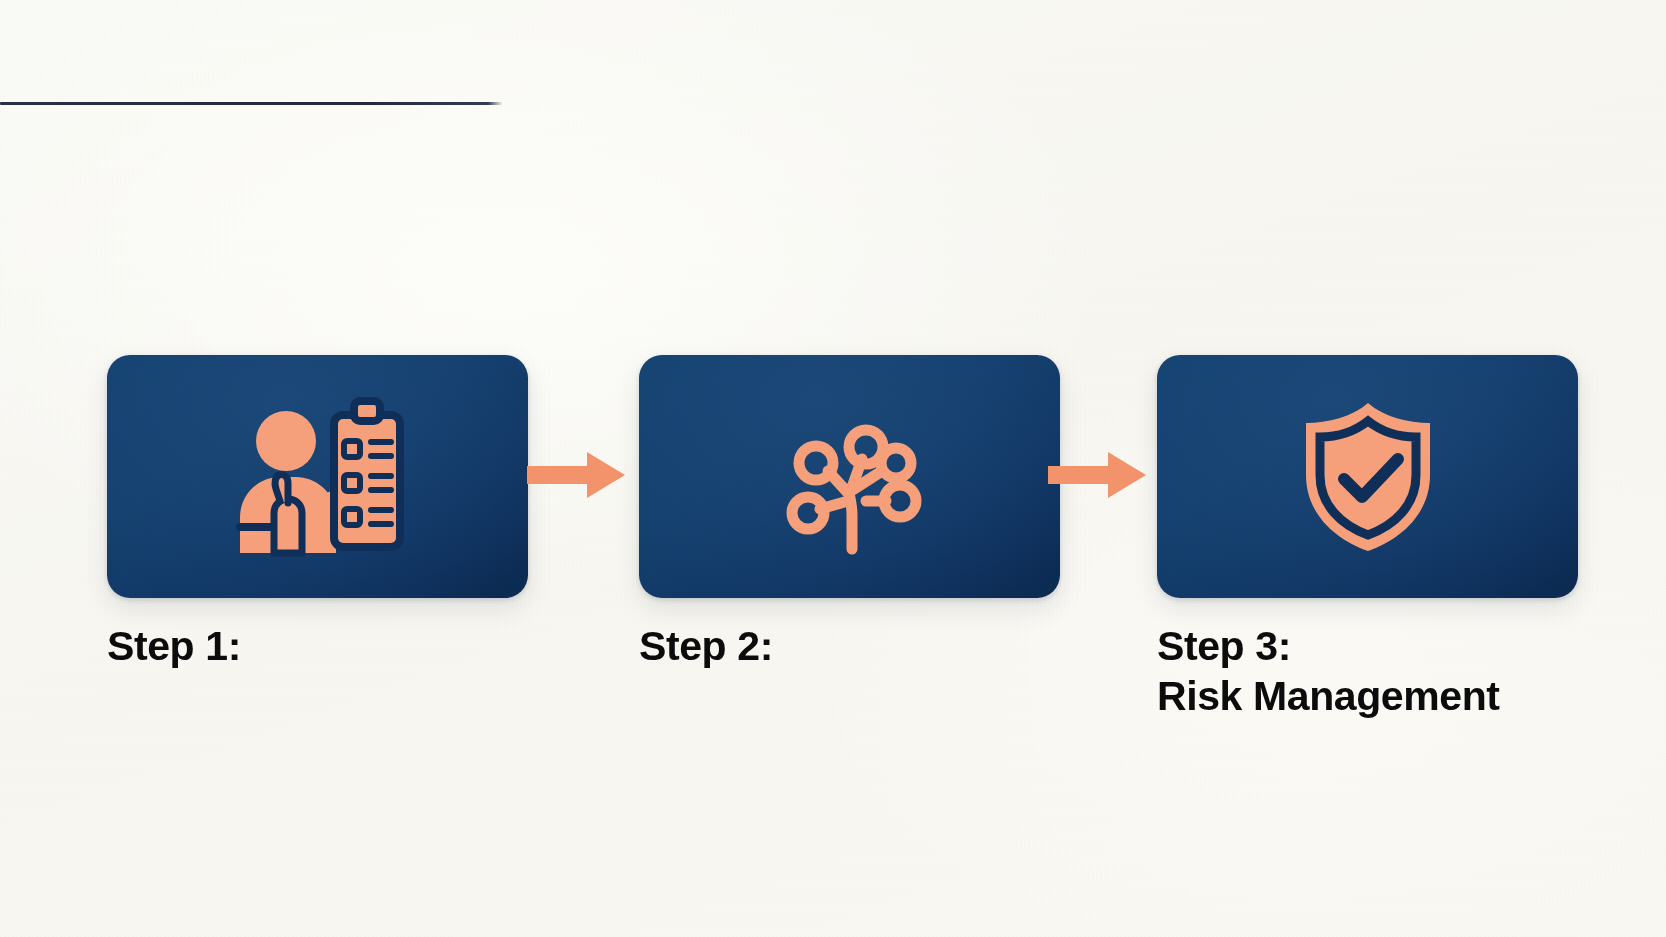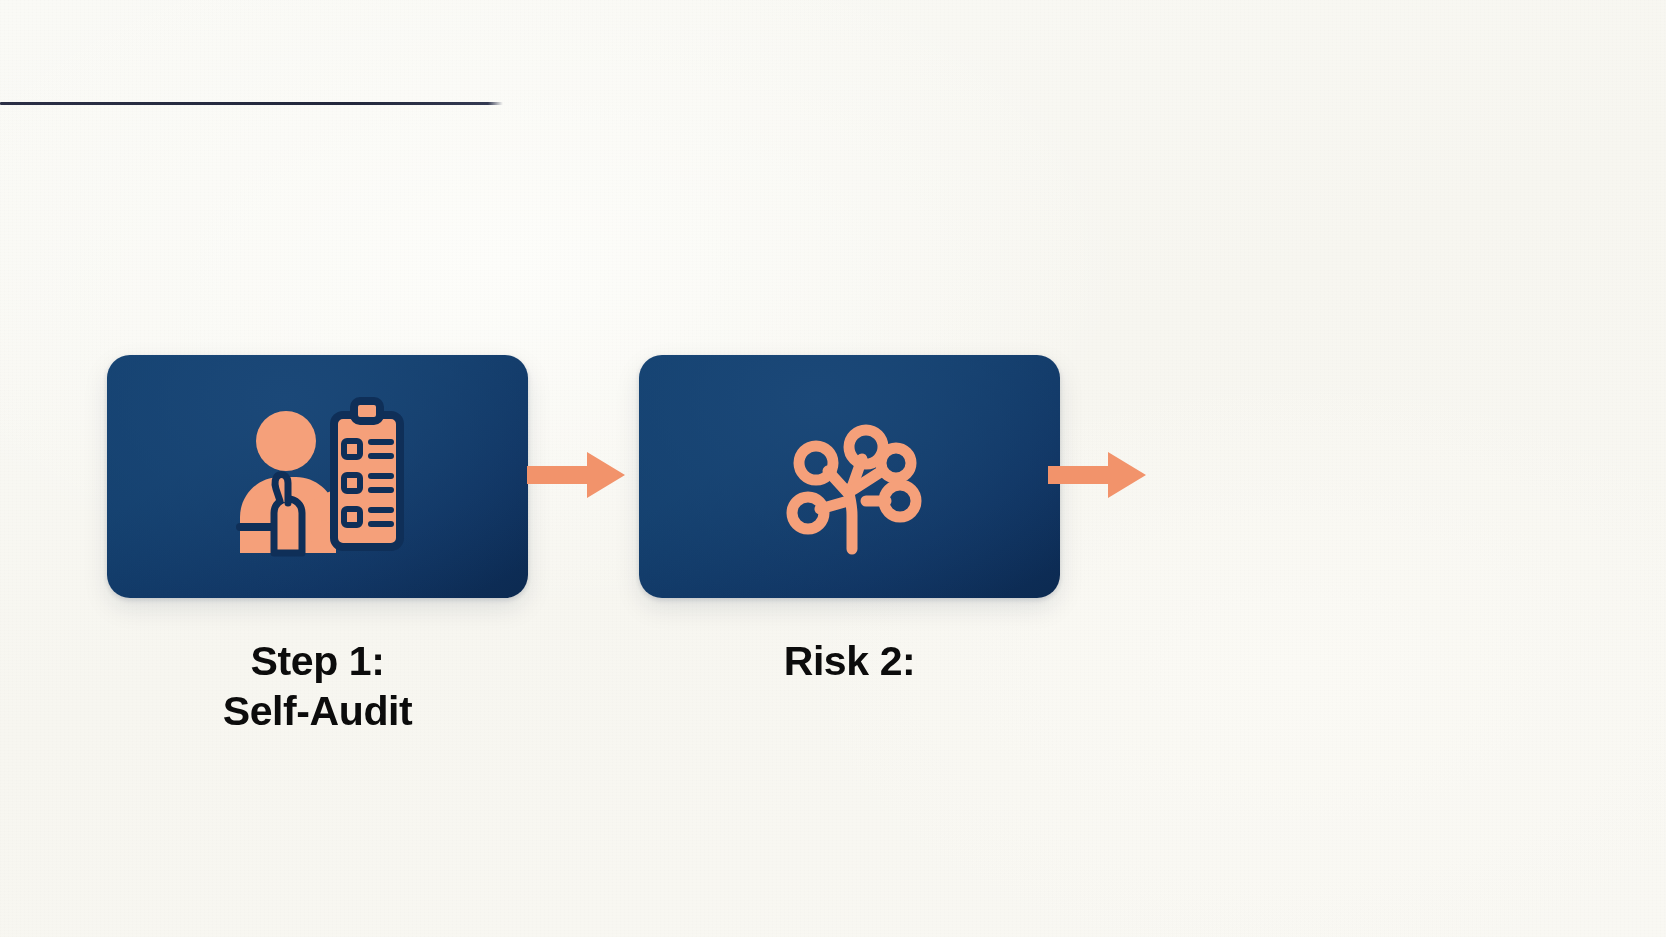--- a/index.html
+++ b/index.html
@@ -83,22 +83,21 @@
   .icon-wrap {
     width: 180px;
     height: 170px;
     display: flex;
     align-items: center;
     justify-content: center;
   }
   .icon-wrap svg { display: block; }
 
   .label {
-    margin-top: 38px;
-    text-align: center;
+    margin-top: 23px;
     color: #0c0c0c;
     font-family: "Liberation Sans", sans-serif;
     font-weight: bold;
     font-size: 41px;
     line-height: 1.22;
     letter-spacing: -0.4px;
     white-space: nowrap;
   }
   .label .l2 { display: block; }
 
@@ -155,21 +154,20 @@
             <rect x="138" y="56" width="26" height="6" rx="3" fill="#0f2f58"></rect>
             <rect x="138" y="76" width="26" height="6" rx="3" fill="#0f2f58"></rect>
             <rect x="138" y="90" width="26" height="6" rx="3" fill="#0f2f58"></rect>
             <rect x="138" y="110" width="26" height="6" rx="3" fill="#0f2f58"></rect>
             <rect x="138" y="124" width="26" height="6" rx="3" fill="#0f2f58"></rect>
           </svg>
         </div>
       </div>
       <div class="label">
         <span>Step 1:</span>
-        <span class="l2">Self-Audit</span>
       </div>
     </div>
 
     <div class="arrow arrow-1">
       <svg width="98" height="46" viewBox="0 0 98 46" aria-hidden="true">
         <path d="M0 14 L60 14 L60 0 L98 23 L60 46 L60 32 L0 32 Z" fill="#f2936b"></path>
       </svg>
     </div>
 
     <div class="step step-2">
@@ -193,25 +191,43 @@
 
             <circle cx="96" cy="50" r="17" fill="none" stroke="#f5a07a" stroke-width="11"></circle>
             <circle cx="46" cy="66" r="17" fill="none" stroke="#f5a07a" stroke-width="11"></circle>
             <circle cx="38" cy="116" r="16" fill="none" stroke="#f5a07a" stroke-width="11"></circle>
             <circle cx="126" cy="66" r="15" fill="none" stroke="#f5a07a" stroke-width="11"></circle>
             <circle cx="130" cy="104" r="16" fill="none" stroke="#f5a07a" stroke-width="11"></circle>
           </svg>
         </div>
       </div>
       <div class="label">
-        <span>Risk 2:</span>
+        <span>Step 2:</span>
       </div>
     </div>
 
     <div class="arrow arrow-2">
       <svg width="98" height="46" viewBox="0 0 98 46" aria-hidden="true">
         <path d="M0 14 L60 14 L60 0 L98 23 L60 46 L60 32 L0 32 Z" fill="#f2936b"></path>
       </svg>
     </div>
 
+    <div class="step step-3">
+      <div class="card">
+        <div class="icon-wrap">
+          <svg width="148" height="156" viewBox="0 0 148 156" aria-hidden="true">
+
+            <path d="M74 4 C58 18 34 24 12 24 L12 76 C12 114 40 140 74 152 C108 140 136 114 136 76 L136 24 C114 24 90 18 74 4 Z" fill="#f5a07a"></path>
+
+            <path d="M74 22 C60 33 42 38 26 38 L26 76 C26 106 47 126 74 136 C101 126 122 106 122 76 L122 38 C106 38 88 33 74 22 Z" fill="none" stroke="#0f2f58" stroke-width="9"></path>
+
+            <path d="M50 80 L68 98 L104 60" fill="none" stroke="#0f2f58" stroke-width="12" stroke-linecap="round" stroke-linejoin="round"></path>
+          </svg>
+        </div>
+      </div>
+      <div class="label">
+        <span>Step 3:</span>
+        <span class="l2">Risk Management</span>
+      </div>
+    </div>
 
   </div>
 </div>
 
 </body></html>

